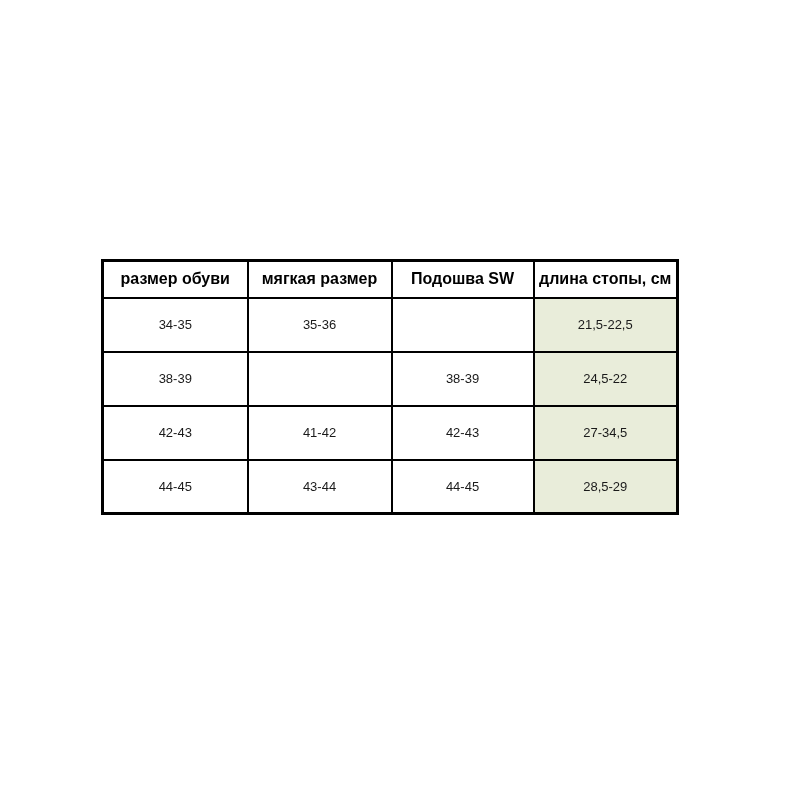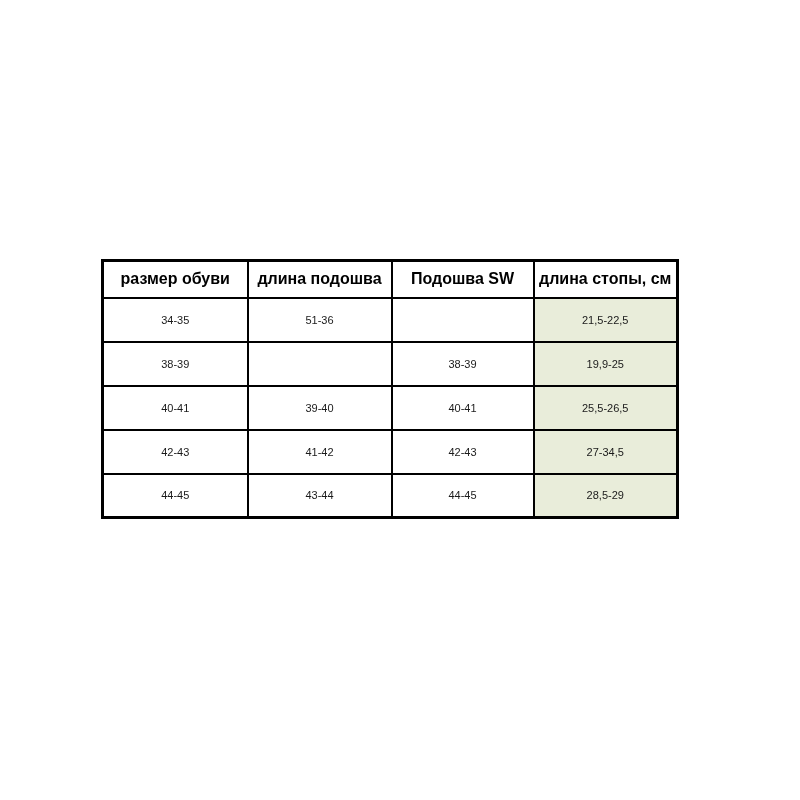--- a/index.html
+++ b/index.html
@@ -39,22 +39,22 @@
     white-space: nowrap;
   }
   .size-table th {
     height: 37px;
     font-size: 16px;
     font-weight: bold;
     color: #000000;
     background: #ffffff;
   }
   .size-table td {
-    height: 44px;
-    font-size: 11px;
+    height: 54px;
+    font-size: 13px;
     font-weight: normal;
     color: var(--text);
     background: #ffffff;
   }
   .size-table td.hl {
     background: var(--highlight);
   }
   col.c1 { width: 145px; }
   col.c2 { width: 144px; }
   col.c3 { width: 142px; }
@@ -67,43 +67,37 @@
   <table class="size-table">
     <colgroup>
       <col class="c1">
         <col class="c2">
         <col class="c3">
         <col class="c4">
     </colgroup>
     <thead>
       <tr>
         <th>размер обуви</th>
-        <th>длина подошва</th>
+        <th>мягкая размер</th>
         <th>Подошва SW</th>
         <th>длина стопы, см</th>
       </tr>
     </thead>
     <tbody>
       <tr>
         <td>34-35</td>
-        <td>51-36</td>
+        <td>35-36</td>
         <td></td>
         <td class="hl">21,5-22,5</td>
       </tr>
       <tr>
         <td>38-39</td>
         <td></td>
         <td>38-39</td>
-        <td class="hl">19,9-25</td>
-      </tr>
-      <tr>
-        <td>40-41</td>
-        <td>39-40</td>
-        <td>40-41</td>
-        <td class="hl">25,5-26,5</td>
+        <td class="hl">24,5-22</td>
       </tr>
       <tr>
         <td>42-43</td>
         <td>41-42</td>
         <td>42-43</td>
         <td class="hl">27-34,5</td>
       </tr>
       <tr>
         <td>44-45</td>
         <td>43-44</td>

